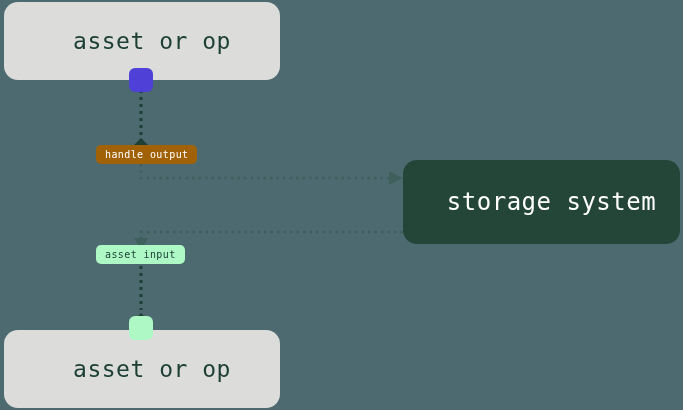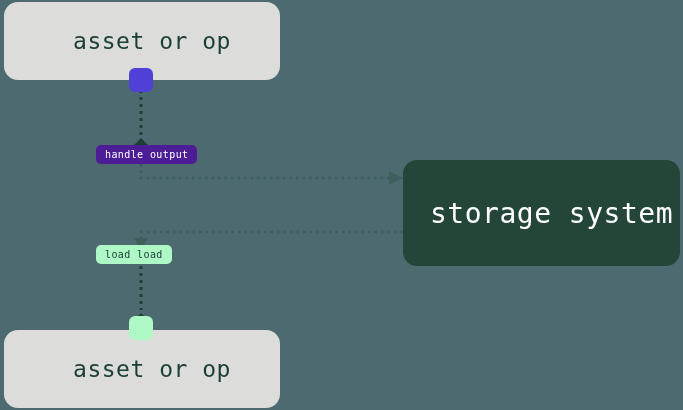--- a/index.html
+++ b/index.html
@@ -65,24 +65,24 @@
     border: 2px solid #1d4036;
     color: #1d4036;
     font-size: 23px;
     letter-spacing: 0.5px;
   }
 
   .node-storage {
     left: 403px;
     top: 160px;
     width: 277px;
-    height: 106px;
+    height: 84px;
     background: #234639;
     color: #ffffff;
-    font-size: 28px;
+    font-size: 24px;
     letter-spacing: 0.5px;
     align-items: center;
   }
 
   .port {
     position: absolute;
     width: 24px;
     height: 24px;
     border-radius: 6px;
     box-sizing: border-box;
@@ -107,21 +107,21 @@
     height: 19px;
     border-radius: 5px;
     font-size: 10px;
     letter-spacing: 0.4px;
     white-space: nowrap;
     padding: 0 9px;
   }
   .badge-handle-output {
     left: 96px;
     top: 145px;
-    background: #4c1d95;
+    background: #a16207;
     color: #ffffff;
   }
   .badge-load-input {
     left: 96px;
     top: 245px;
     background: #adf8c4;
     color: #1d4036;
   }
 </style>
 </head>
@@ -167,16 +167,16 @@
 
   <div class="port port-output"></div>
 
   <div class="port port-input"></div>
 
   <div class="badge badge-handle-output">
     <span>handle output</span>
   </div>
 
   <div class="badge badge-load-input">
-    <span>load load</span>
+    <span>asset input</span>
   </div>
 
 </div>
 
 </body></html>

